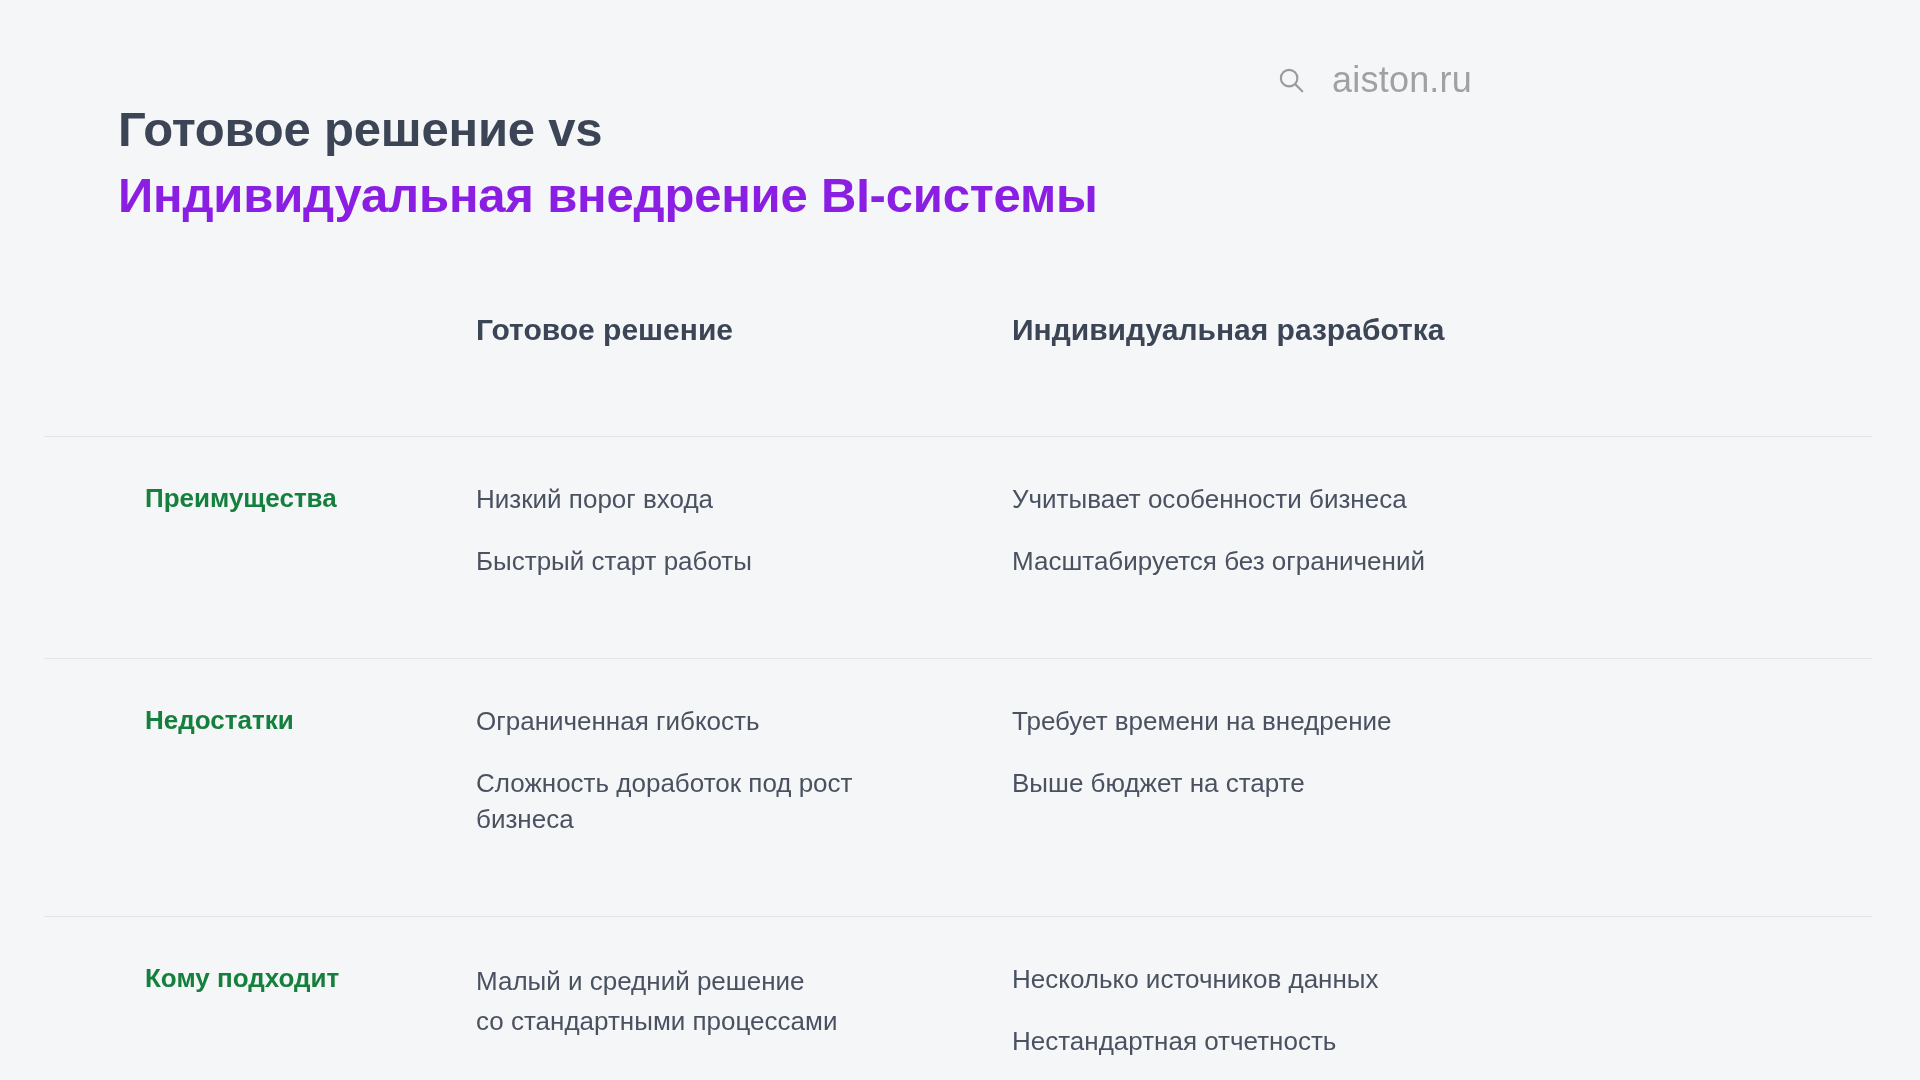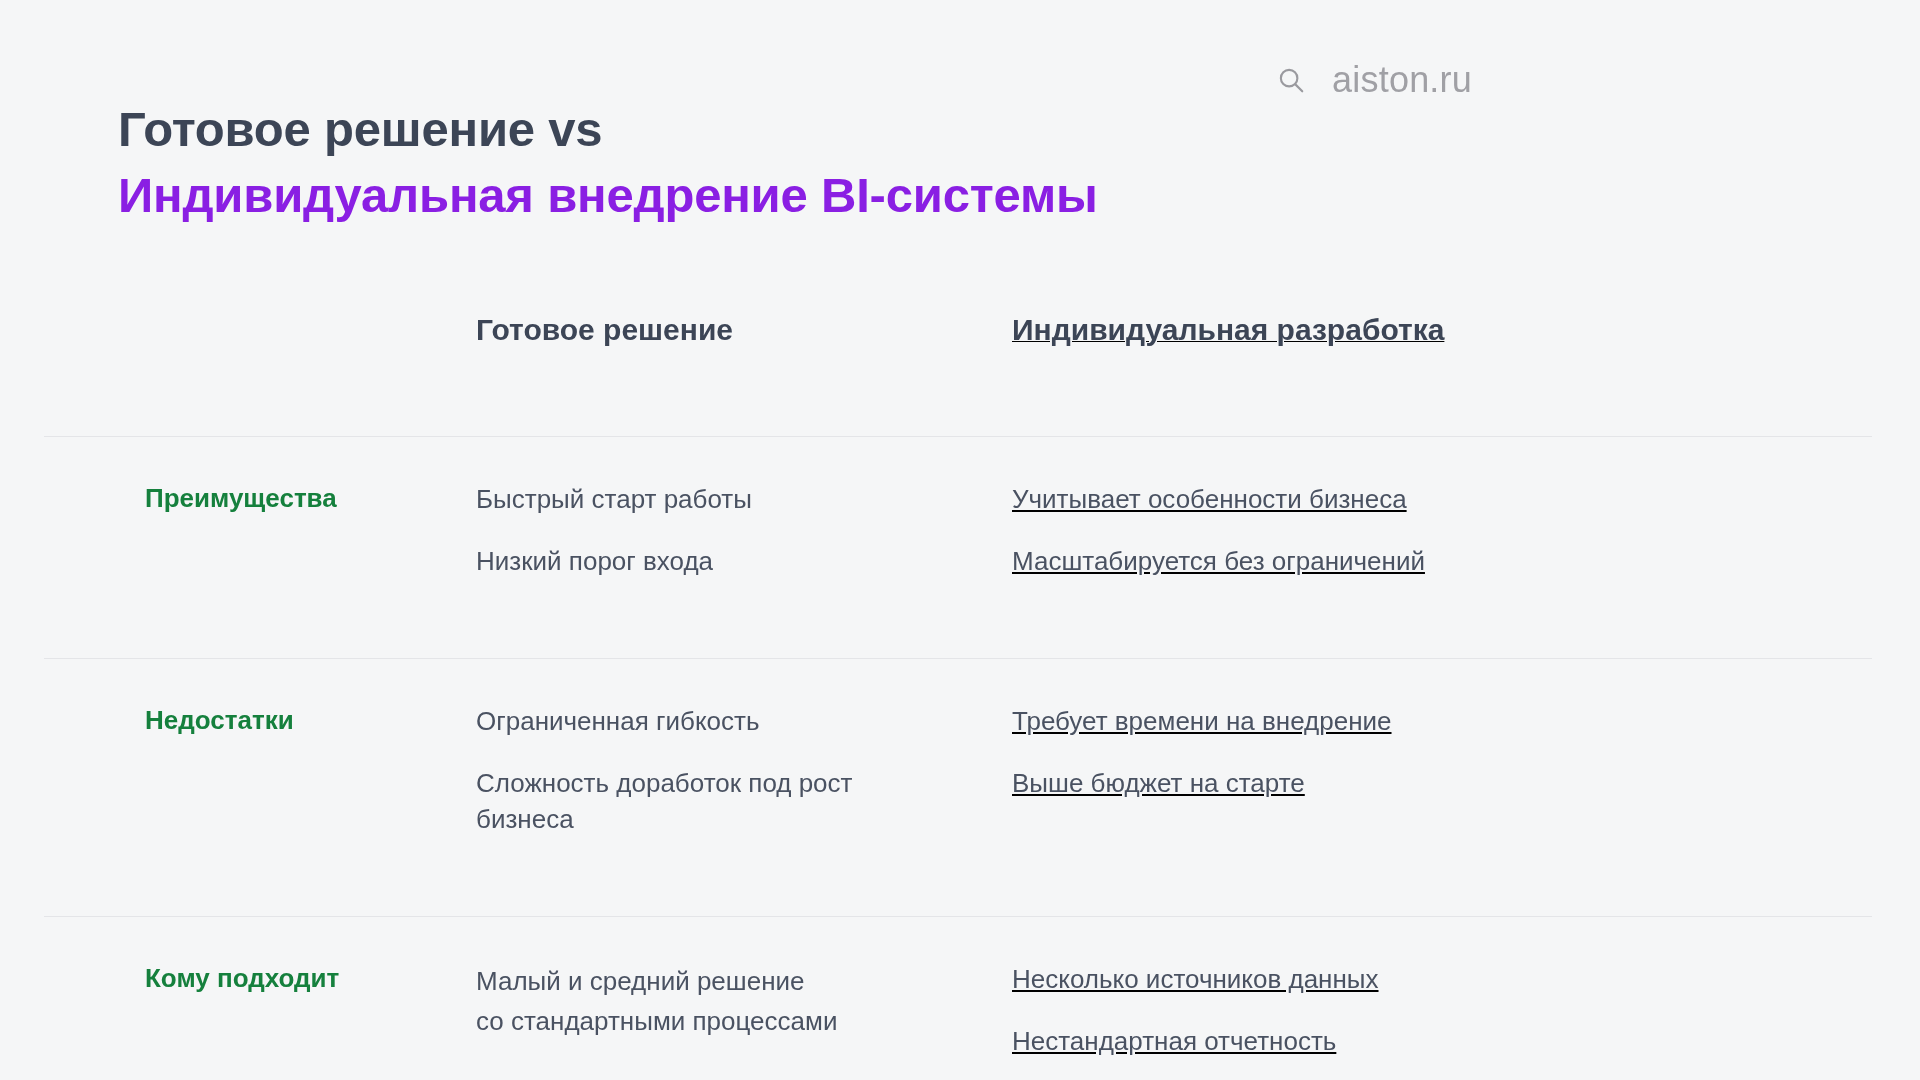--- a/index.html
+++ b/index.html
@@ -85,21 +85,21 @@
   .trow-body {
     border-top: 1px solid #e4e5e8;
     padding: 44px 0 44px 0;
   }
   .trow-body.is-last {
     padding-bottom: 40px;
   }
 
   .c-label  { width: 432px; flex: 0 0 432px; padding-left: 101px; box-sizing: border-box; }
   .c-ready  { width: 512px; flex: 0 0 512px; padding-left: 0;     box-sizing: border-box; }
-  .c-custom { flex: 1 1 auto; padding-left: 24px; box-sizing: border-box; text-decoration: underline; }
+  .c-custom { flex: 1 1 auto; padding-left: 24px; box-sizing: border-box; }
 
   .col-head {
     font-size: 30px;
     line-height: 38px;
     font-weight: 700;
     color: #3c4556;
     white-space: nowrap;
   }
 
   .row-label {
@@ -166,22 +166,22 @@
         <span class="col-head">Индивидуальная разработка</span>
       </div>
     </div>
 
     <div class="trow trow-body">
       <div class="c-label">
         <span class="row-label">Преимущества</span>
       </div>
       <div class="c-ready">
         <ul class="cell-list">
+          <li class="cell-item">Низкий порог входа</li>
           <li class="cell-item">Быстрый старт работы</li>
-          <li class="cell-item">Низкий порог входа</li>
         </ul>
       </div>
       <div class="c-custom">
         <ul class="cell-list">
           <li class="cell-item">Учитывает особенности бизнеса</li>
           <li class="cell-item">Масштабируется без ограничений</li>
         </ul>
       </div>
     </div>
 

